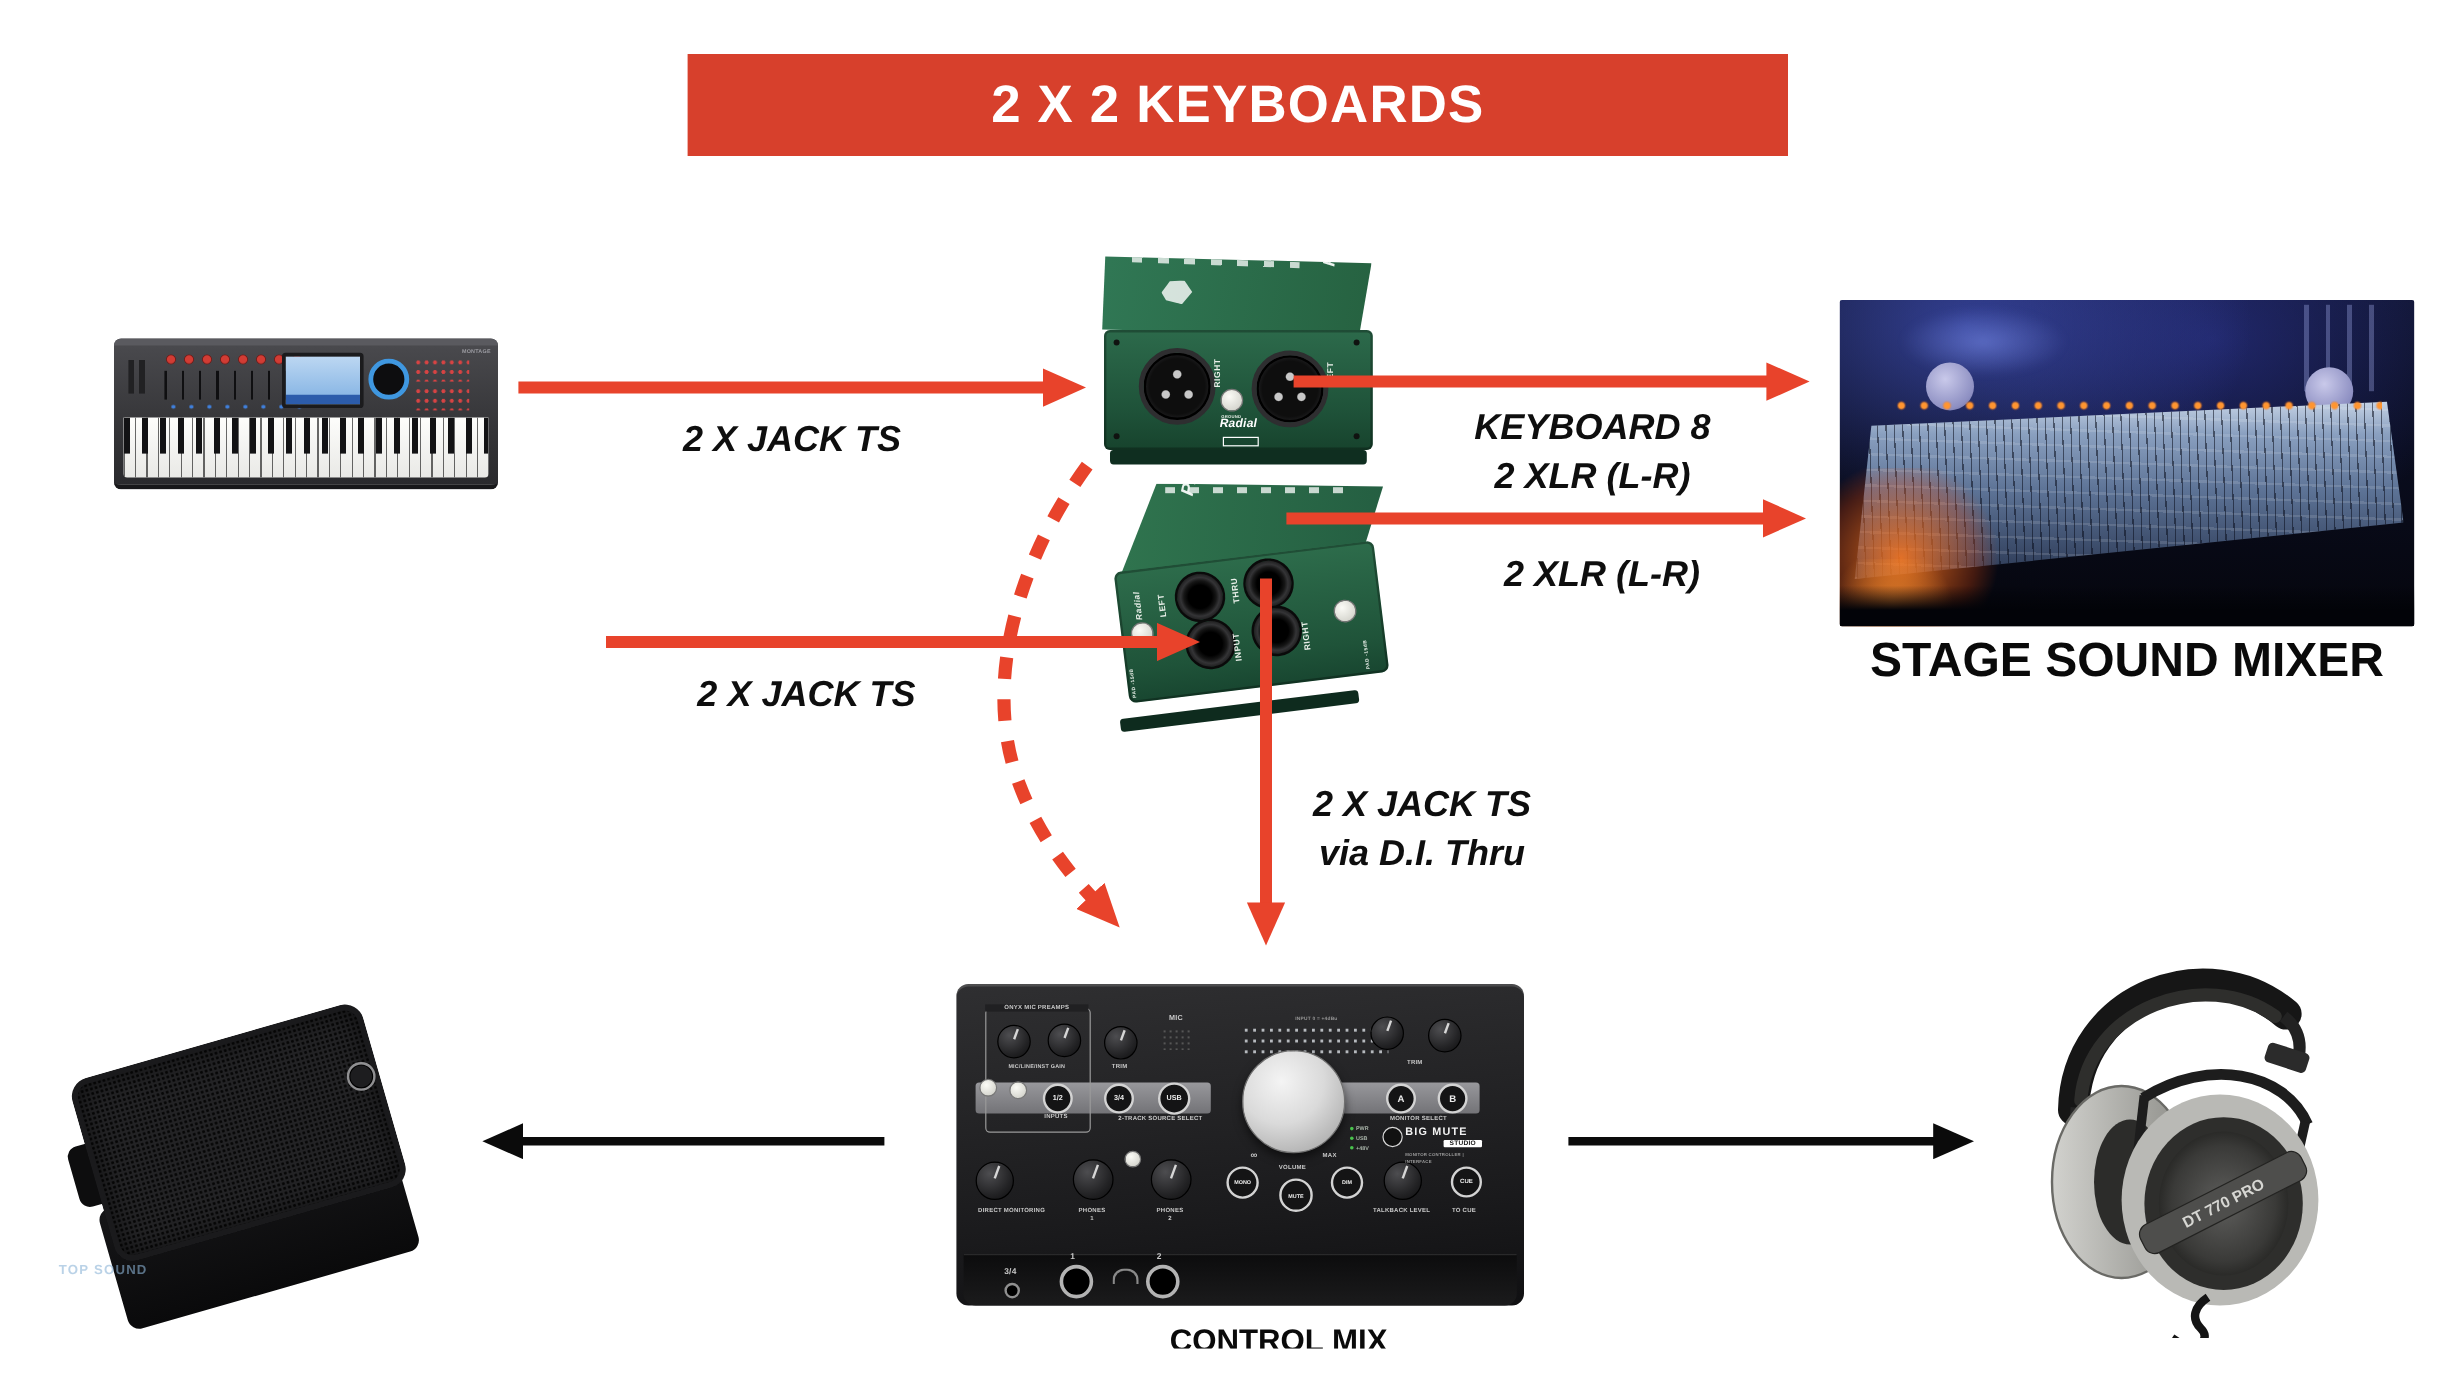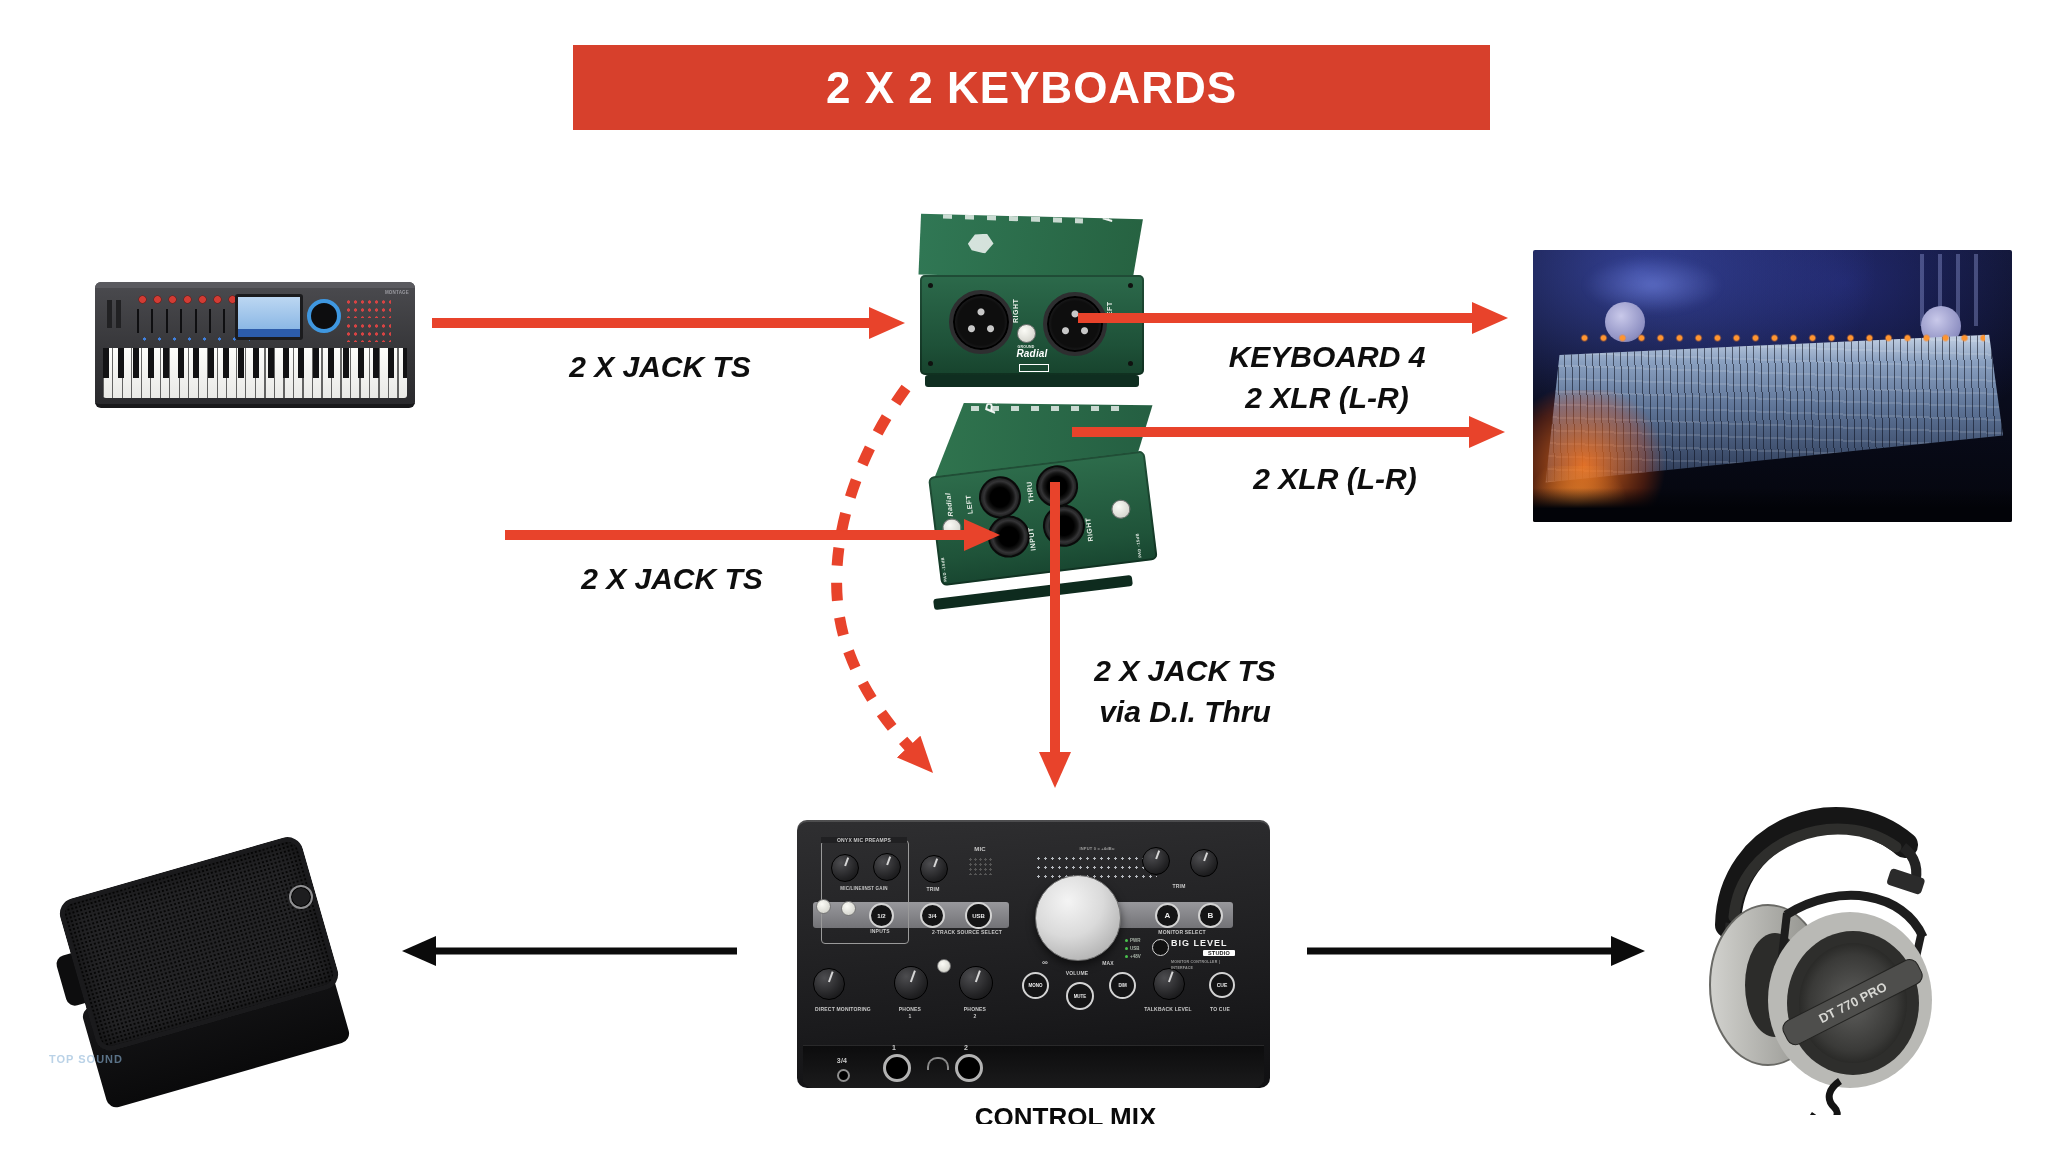--- a/index.html
+++ b/index.html
@@ -126,20 +126,21 @@
     <div class="abs" style="left:388px;top:56px;width:40px;height:40px;border-radius:50%;background:radial-gradient(circle at 40% 35%,#c9c9ea,#8d8fc2 70%,#5a5c8e);"></div>
     <div class="abs" style="left:42px;top:82px;width:410px;height:12px;background-image:radial-gradient(circle,#ff9530 2.2px,rgba(255,120,20,.3) 3.4px,transparent 4.2px);background-size:19px 12px;z-index:3;"></div>
     <div class="abs" style="left:8px;top:78px;width:462px;height:168px;clip-path:polygon(4% 16%,97% 4%,100% 64%,1% 92%);z-index:2;
                 background:repeating-linear-gradient(88deg,rgba(8,12,26,.55) 0 1px,transparent 1px 7px),
                            repeating-linear-gradient(2deg,rgba(255,255,255,.12) 0 2px,transparent 2px 13px),
                            linear-gradient(180deg,#d4dfee 0%,#8aa0c0 20%,#5d7396 48%,#3a4a68 78%,#222c44 100%);"></div>
     <div class="abs" style="left:-34px;top:140px;width:170px;height:150px;background:radial-gradient(circle,rgba(255,120,30,.85),rgba(255,80,10,.25) 55%,transparent 72%);z-index:3;"></div>
     <div class="abs" style="left:-16px;top:216px;width:120px;height:80px;background:radial-gradient(circle,rgba(255,150,50,.7),transparent 70%);z-index:3;"></div>
     <div class="abs" style="left:0;bottom:0;width:100%;height:34px;background:linear-gradient(transparent,#020308 60%);z-index:4;"></div>
   </div>
+  <div class="cap" style="left:1533px;top:528px;width:479px;font-size:40px;">STAGE SOUND MIXER</div>
 
   <div class="abs" style="left:55px;top:835px;width:310px;height:262px;z-index:2;">
     <div class="abs" style="left:35px;top:138px;width:252px;height:104px;transform:rotate(-16deg);background:linear-gradient(180deg,#161618,#0a0a0b);border-radius:10px;"></div>
     <div class="abs" style="left:6px;top:118px;width:28px;height:52px;transform:rotate(-16deg);background:#0d0d0e;border-radius:9px;"></div>
     <div class="abs" style="left:18px;top:30px;width:252px;height:158px;transform:rotate(-16deg);border-radius:16px;
                 background-color:#232325;background-image:radial-gradient(#070707 1px,transparent 1.35px);background-size:4px 4px;
                 box-shadow:inset 0 0 0 5px #1a1a1c, inset 0 0 24px rgba(0,0,0,.8);"></div>
     <div class="abs" style="left:234px;top:50px;width:20px;height:20px;border-radius:50%;border:2px solid #909092;background:#1d1d1f;
                 box-shadow:inset 0 0 0 1px #000;"></div>
     <div class="abs" style="left:-6px;top:218px;font-size:11px;font-weight:bold;color:rgba(140,180,215,.6);letter-spacing:1px;">TOP SOUND</div>
@@ -185,21 +186,21 @@
     <div class="circ" style="left:401px;top:83px;width:21px;height:21px;font-size:8px;">B</div>
     <div class="tl" style="left:330px;top:109px;width:110px;">MONITOR SELECT</div>
     <div class="kn" style="left:345px;top:27px;width:26px;height:26px;"></div>
     <div class="kn" style="left:393px;top:29px;width:26px;height:26px;"></div>
     <div class="tl" style="left:362px;top:63px;width:40px;">TRIM</div>
 
     <div class="led" style="left:328px;top:118px;">PWR</div>
     <div class="led" style="left:328px;top:126px;">USB</div>
     <div class="led" style="left:328px;top:134px;">+48V</div>
     <div class="abs" style="left:355px;top:119px;width:15px;height:15px;border:1.5px solid #d8d8d8;border-radius:50%;background:#111;"></div>
-    <div class="tl" style="left:374px;top:119px;width:66px;font-size:9px;line-height:9px;color:#f2f2f2;text-align:left;letter-spacing:1px;">BIG LEVEL</div>
+    <div class="tl" style="left:374px;top:119px;width:66px;font-size:9px;line-height:9px;color:#f2f2f2;text-align:left;letter-spacing:1px;">BIG MUTE</div>
     <div class="tl" style="left:406px;top:130px;width:32px;background:#fff;color:#161616;font-size:5.5px;border-radius:1px;">STUDIO</div>
     <div class="tl" style="left:374px;top:139px;width:66px;font-size:3.6px;text-align:left;color:#9a9a9a;">MONITOR CONTROLLER | INTERFACE</div>
 
     <div class="kn" style="left:16px;top:148px;width:30px;height:30px;"></div>
     <div class="tl" style="left:11px;top:186px;width:70px;white-space:normal;">DIRECT MONITORING</div>
     <div class="kn" style="left:97px;top:146px;width:32px;height:32px;"></div>
     <div class="tl" style="left:88px;top:186px;width:50px;">PHONES</div>
     <div class="tl" style="left:88px;top:193px;width:50px;">1</div>
     <div class="padbtn" style="left:140px;top:139px;width:12px;height:12px;"></div>
     <div class="kn" style="left:162px;top:146px;width:32px;height:32px;"></div>
@@ -269,21 +270,21 @@
     <line x1="1072" y1="432" x2="1471" y2="432" stroke="#e8432b" stroke-width="10" marker-end="url(#ar)"></line>
     <line x1="1055" y1="482" x2="1055" y2="754" stroke="#e8432b" stroke-width="10" marker-end="url(#ar)"></line>
     <path d="M 906 388 C 846 470 818 575 850 655 C 864 692 886 722 910 748" stroke="#e8432b" stroke-width="11" fill="none" stroke-dasharray="18 17" marker-end="url(#ar)"></path>
     <line x1="737" y1="951" x2="434" y2="951" stroke="#0b0b0b" stroke-width="7" marker-end="url(#ab)"></line>
     <line x1="1307" y1="951" x2="1613" y2="951" stroke="#0b0b0b" stroke-width="7" marker-end="url(#ab)"></line>
   </svg>
 
   <div class="lbl" style="left:530px;top:346px;width:260px;">2 X JACK TS</div>
   <div class="lbl" style="left:542px;top:558px;width:260px;">2 X JACK TS</div>
   <div class="lbl" style="left:1182px;top:336px;width:290px;">
-    <div>KEYBOARD 4</div>
+    <div>KEYBOARD 8</div>
     <div>2 XLR (L-R)</div>
   </div>
   <div class="lbl" style="left:1190px;top:458px;width:290px;">
     <div>2 XLR (L-R)</div>
   </div>
   <div class="lbl" style="left:1070px;top:650px;width:230px;">
     <div>2 X JACK TS</div>
     <div>via D.I. Thru</div>
   </div>
 

